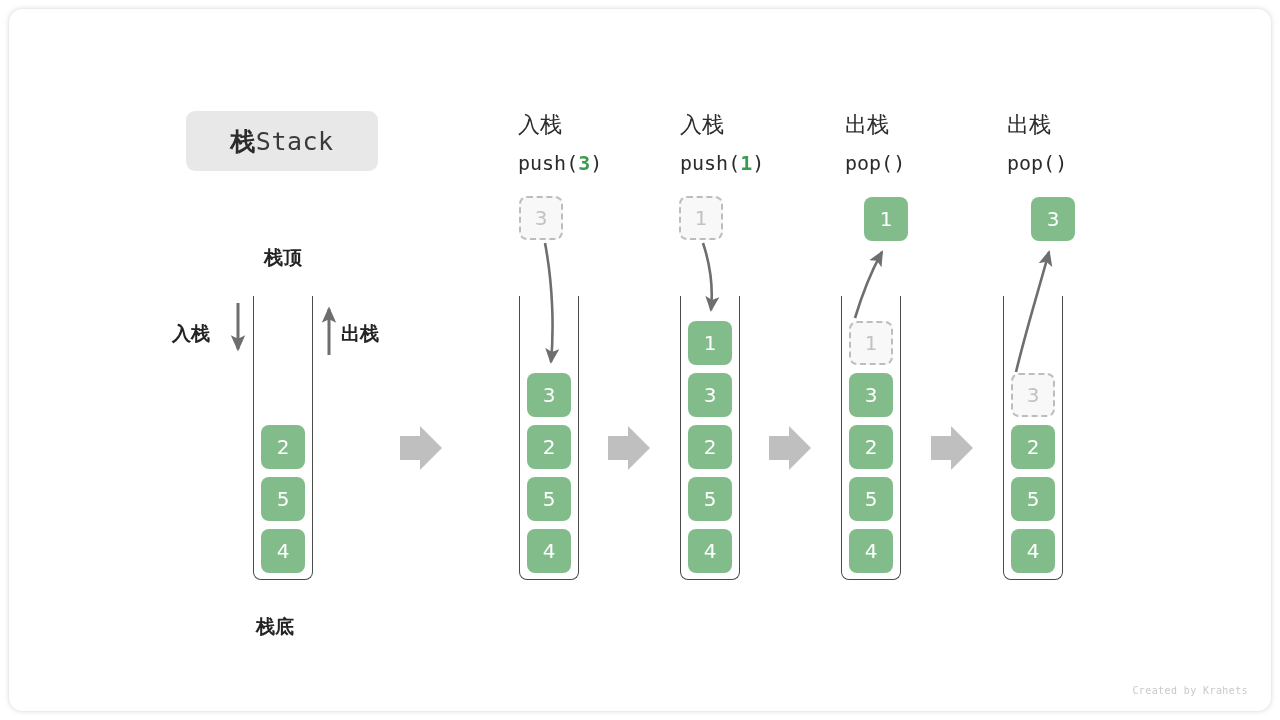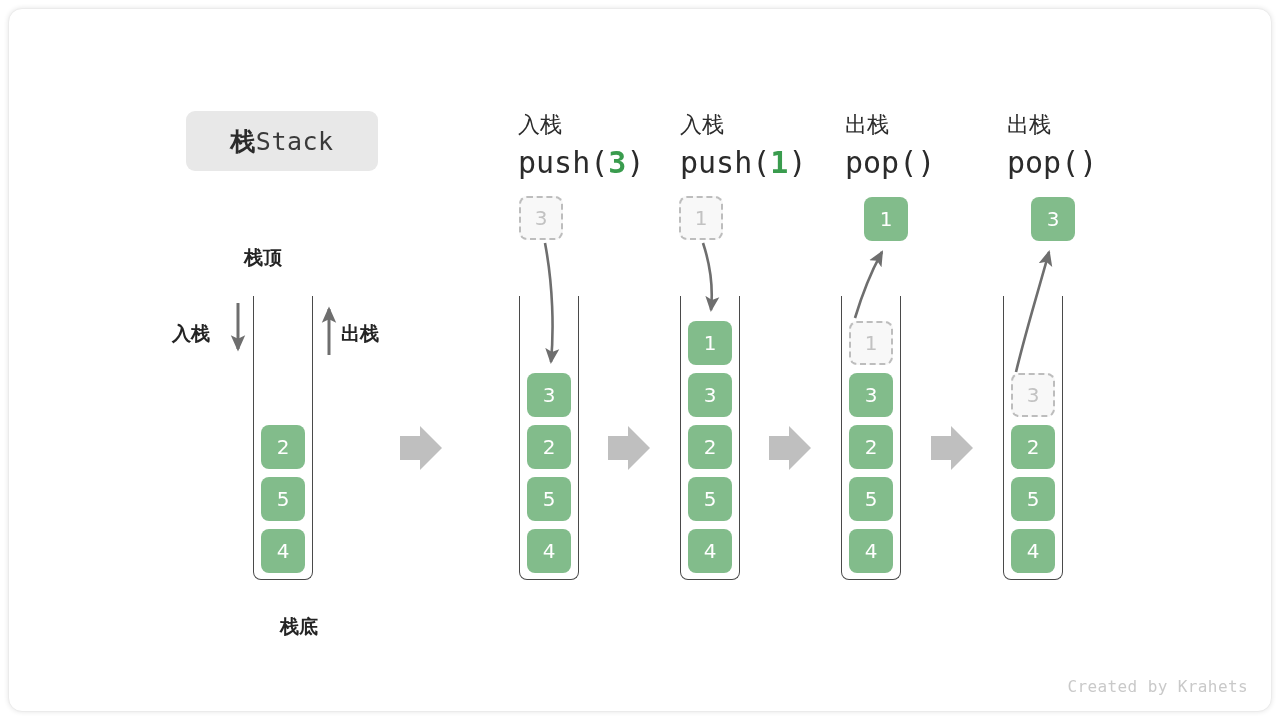--- a/index.html
+++ b/index.html
@@ -66,21 +66,21 @@
   }
   .stage-head .h-cn {
     display: block;
     font-family: "DejaVu Sans", sans-serif;
     font-size: 22px;
     color: #2b2b2b;
   }
   .stage-head .h-code {
     display: block;
     font-family: "DejaVu Sans Mono", monospace;
-    font-size: 30px;
+    font-size: 20px;
     color: #2b2b2b;
   }
   .stage-head .h-code .arg { color: #3a9c4e; font-weight: bold; }
 
   
   .stack {
     position: absolute;
     width: 60px;
     border-left: 1.4px solid #4a4a4a;
     border-right: 1.4px solid #4a4a4a;
@@ -115,38 +115,38 @@
     position: absolute; left: 0; top: 0;
     width: 1280px; height: 720px;
     pointer-events: none;
   }
 
   
   .credit {
     position: absolute;
     right: 32px; bottom: 24px;
     font-family: "DejaVu Sans Mono", monospace;
-    font-size: 16px;
+    font-size: 10px;
     color: #c9c9c9;
     letter-spacing: 0.4px;
   }
 </style>
 </head>
 <body>
 
 <div id="canvas">
   <div class="card"></div>
 
   <div class="title-badge">
     <span class="t-cn">栈</span>
     <span class="t-en">Stack</span>
   </div>
 
-  <div class="cjk-bold" style="left:244px; top:245px;">栈顶</div>
-  <div class="cjk-bold" style="left:256px; top:614px;margin-left:24px;">栈底</div>
+  <div class="cjk-bold" style="left:264px; top:245px;">栈顶</div>
+  <div class="cjk-bold" style="left:256px; top:614px;">栈底</div>
 
   <div class="cjk-bold" style="left:172px; top:321px;">入栈</div>
   <div class="cjk-bold" style="left:341px; top:321px;">出栈</div>
 
   <div class="stage-head" style="left:518px; top:106px;">
     <span class="h-cn">入栈</span>
     <span class="h-code"><span>push(</span><span class="arg">3</span><span>)</span></span>
   </div>
 
   <div class="stage-head" style="left:680px; top:106px;">

